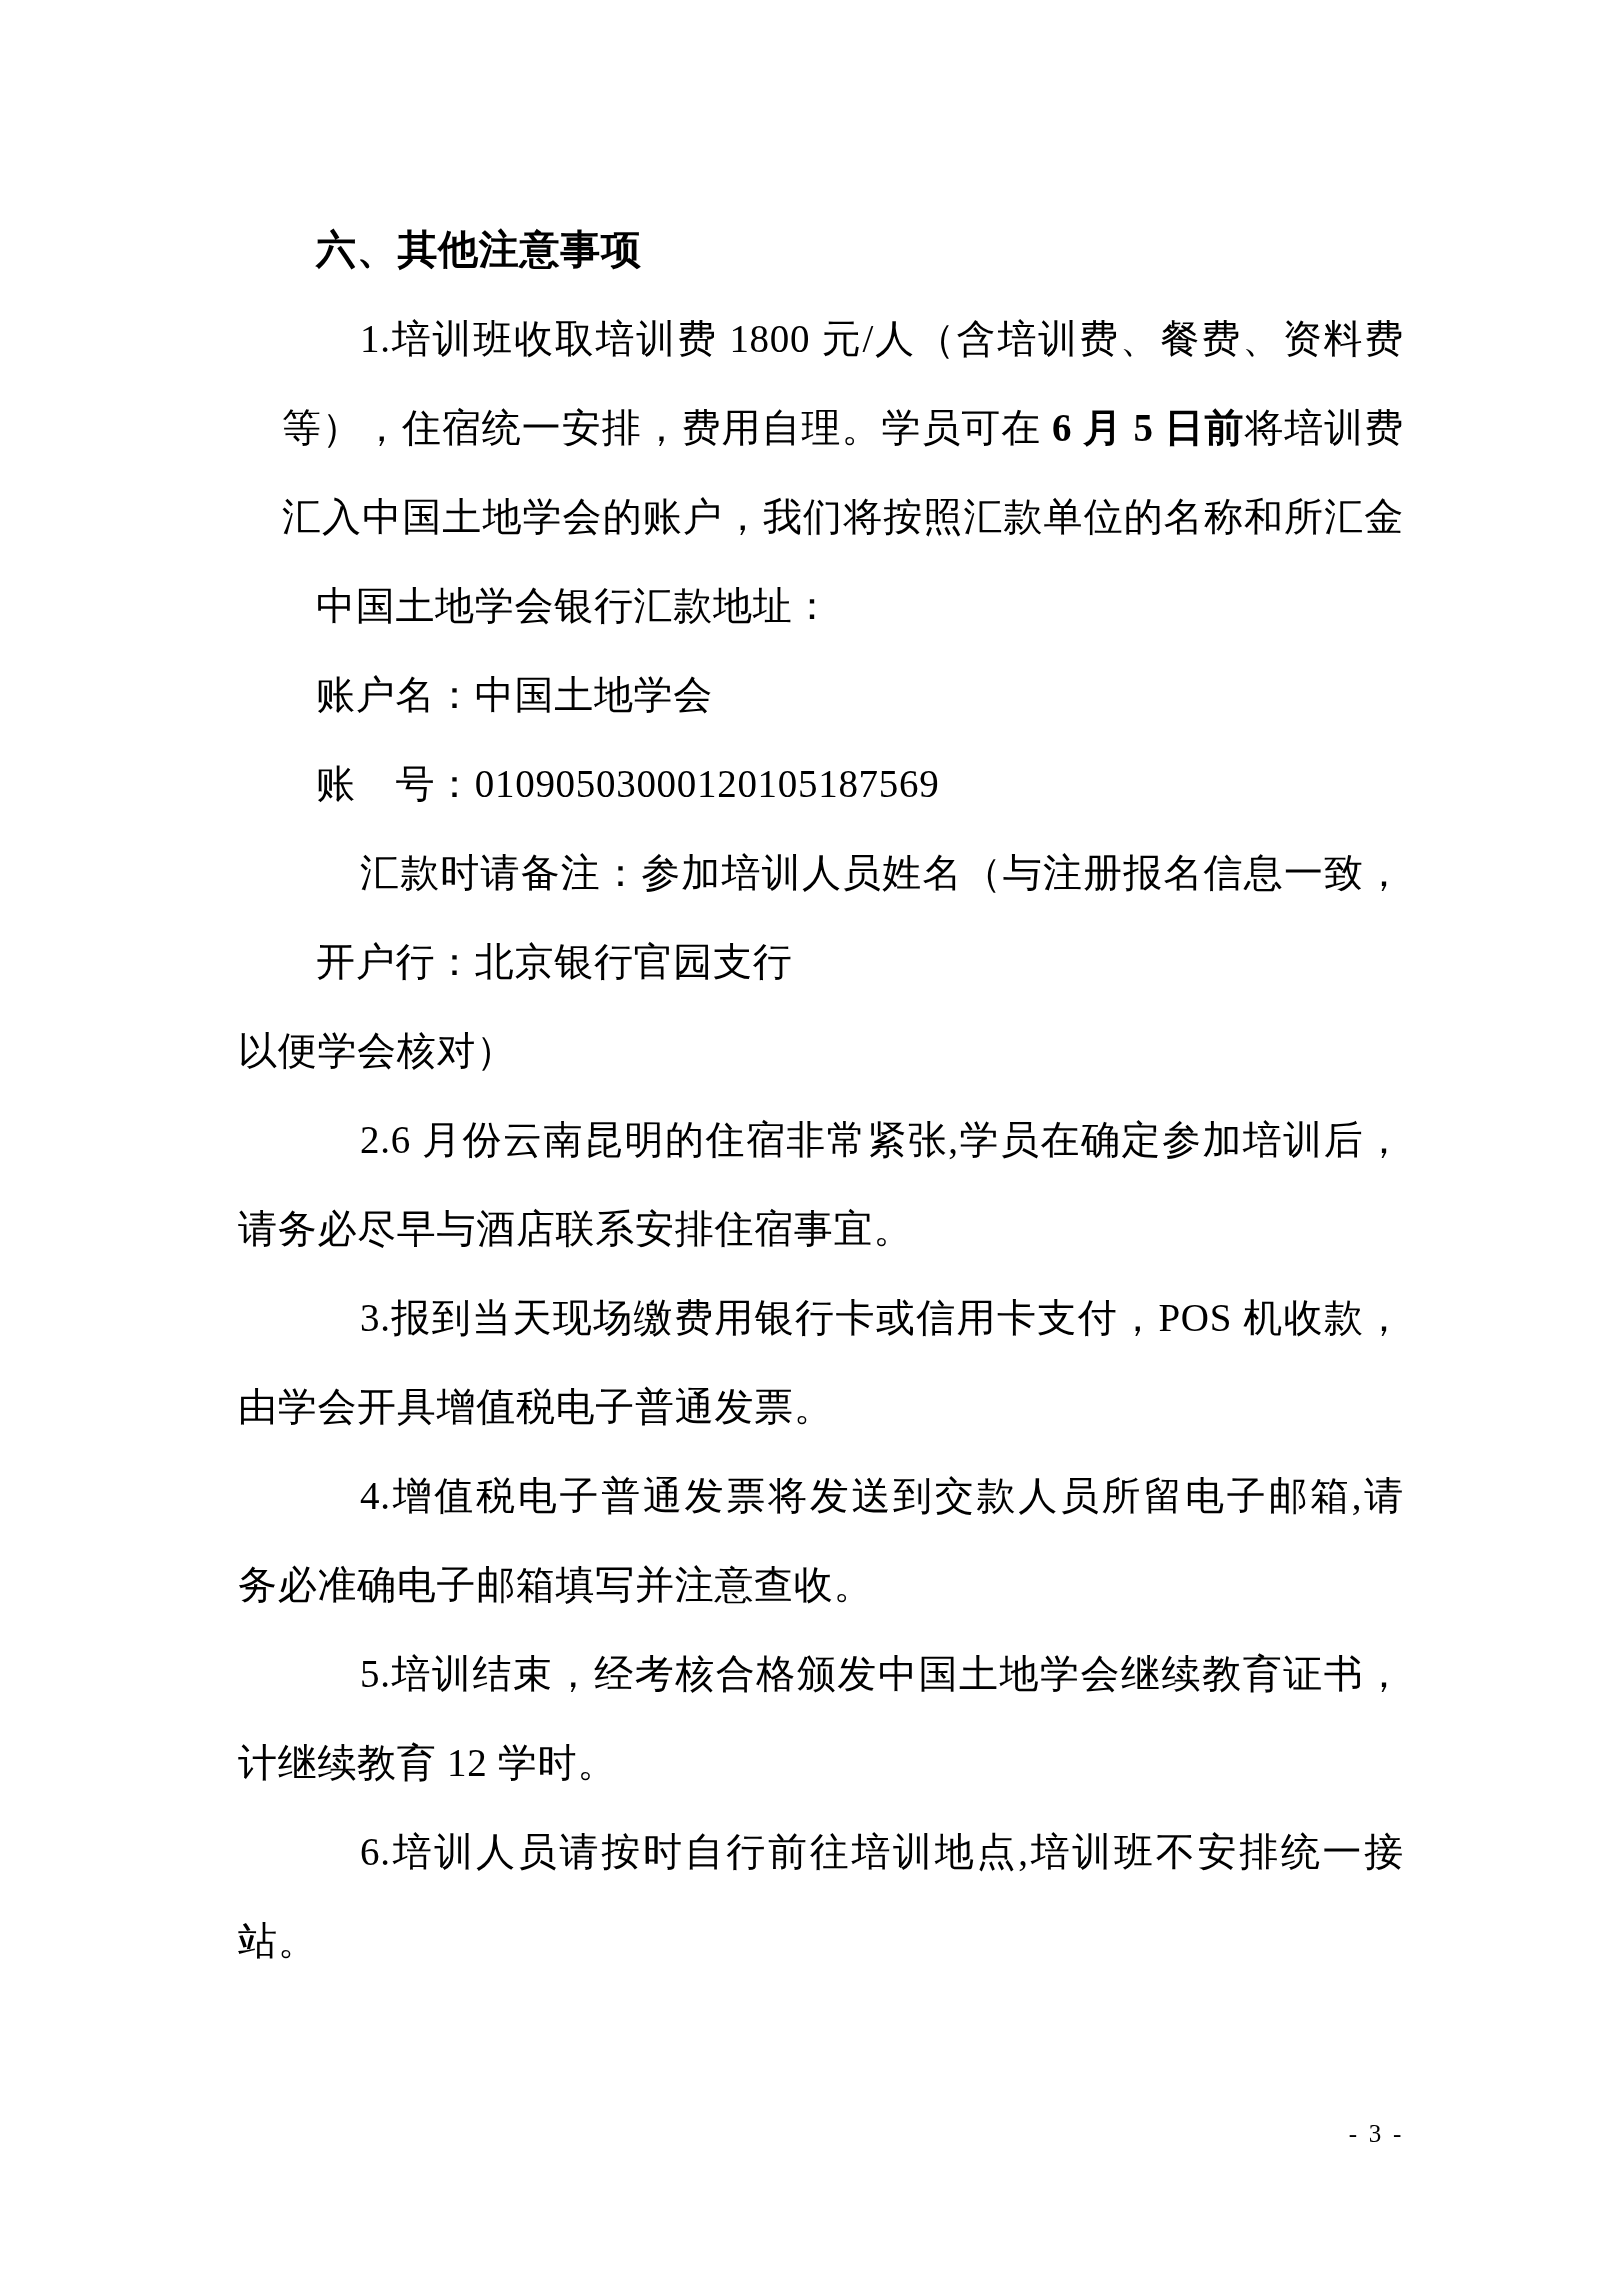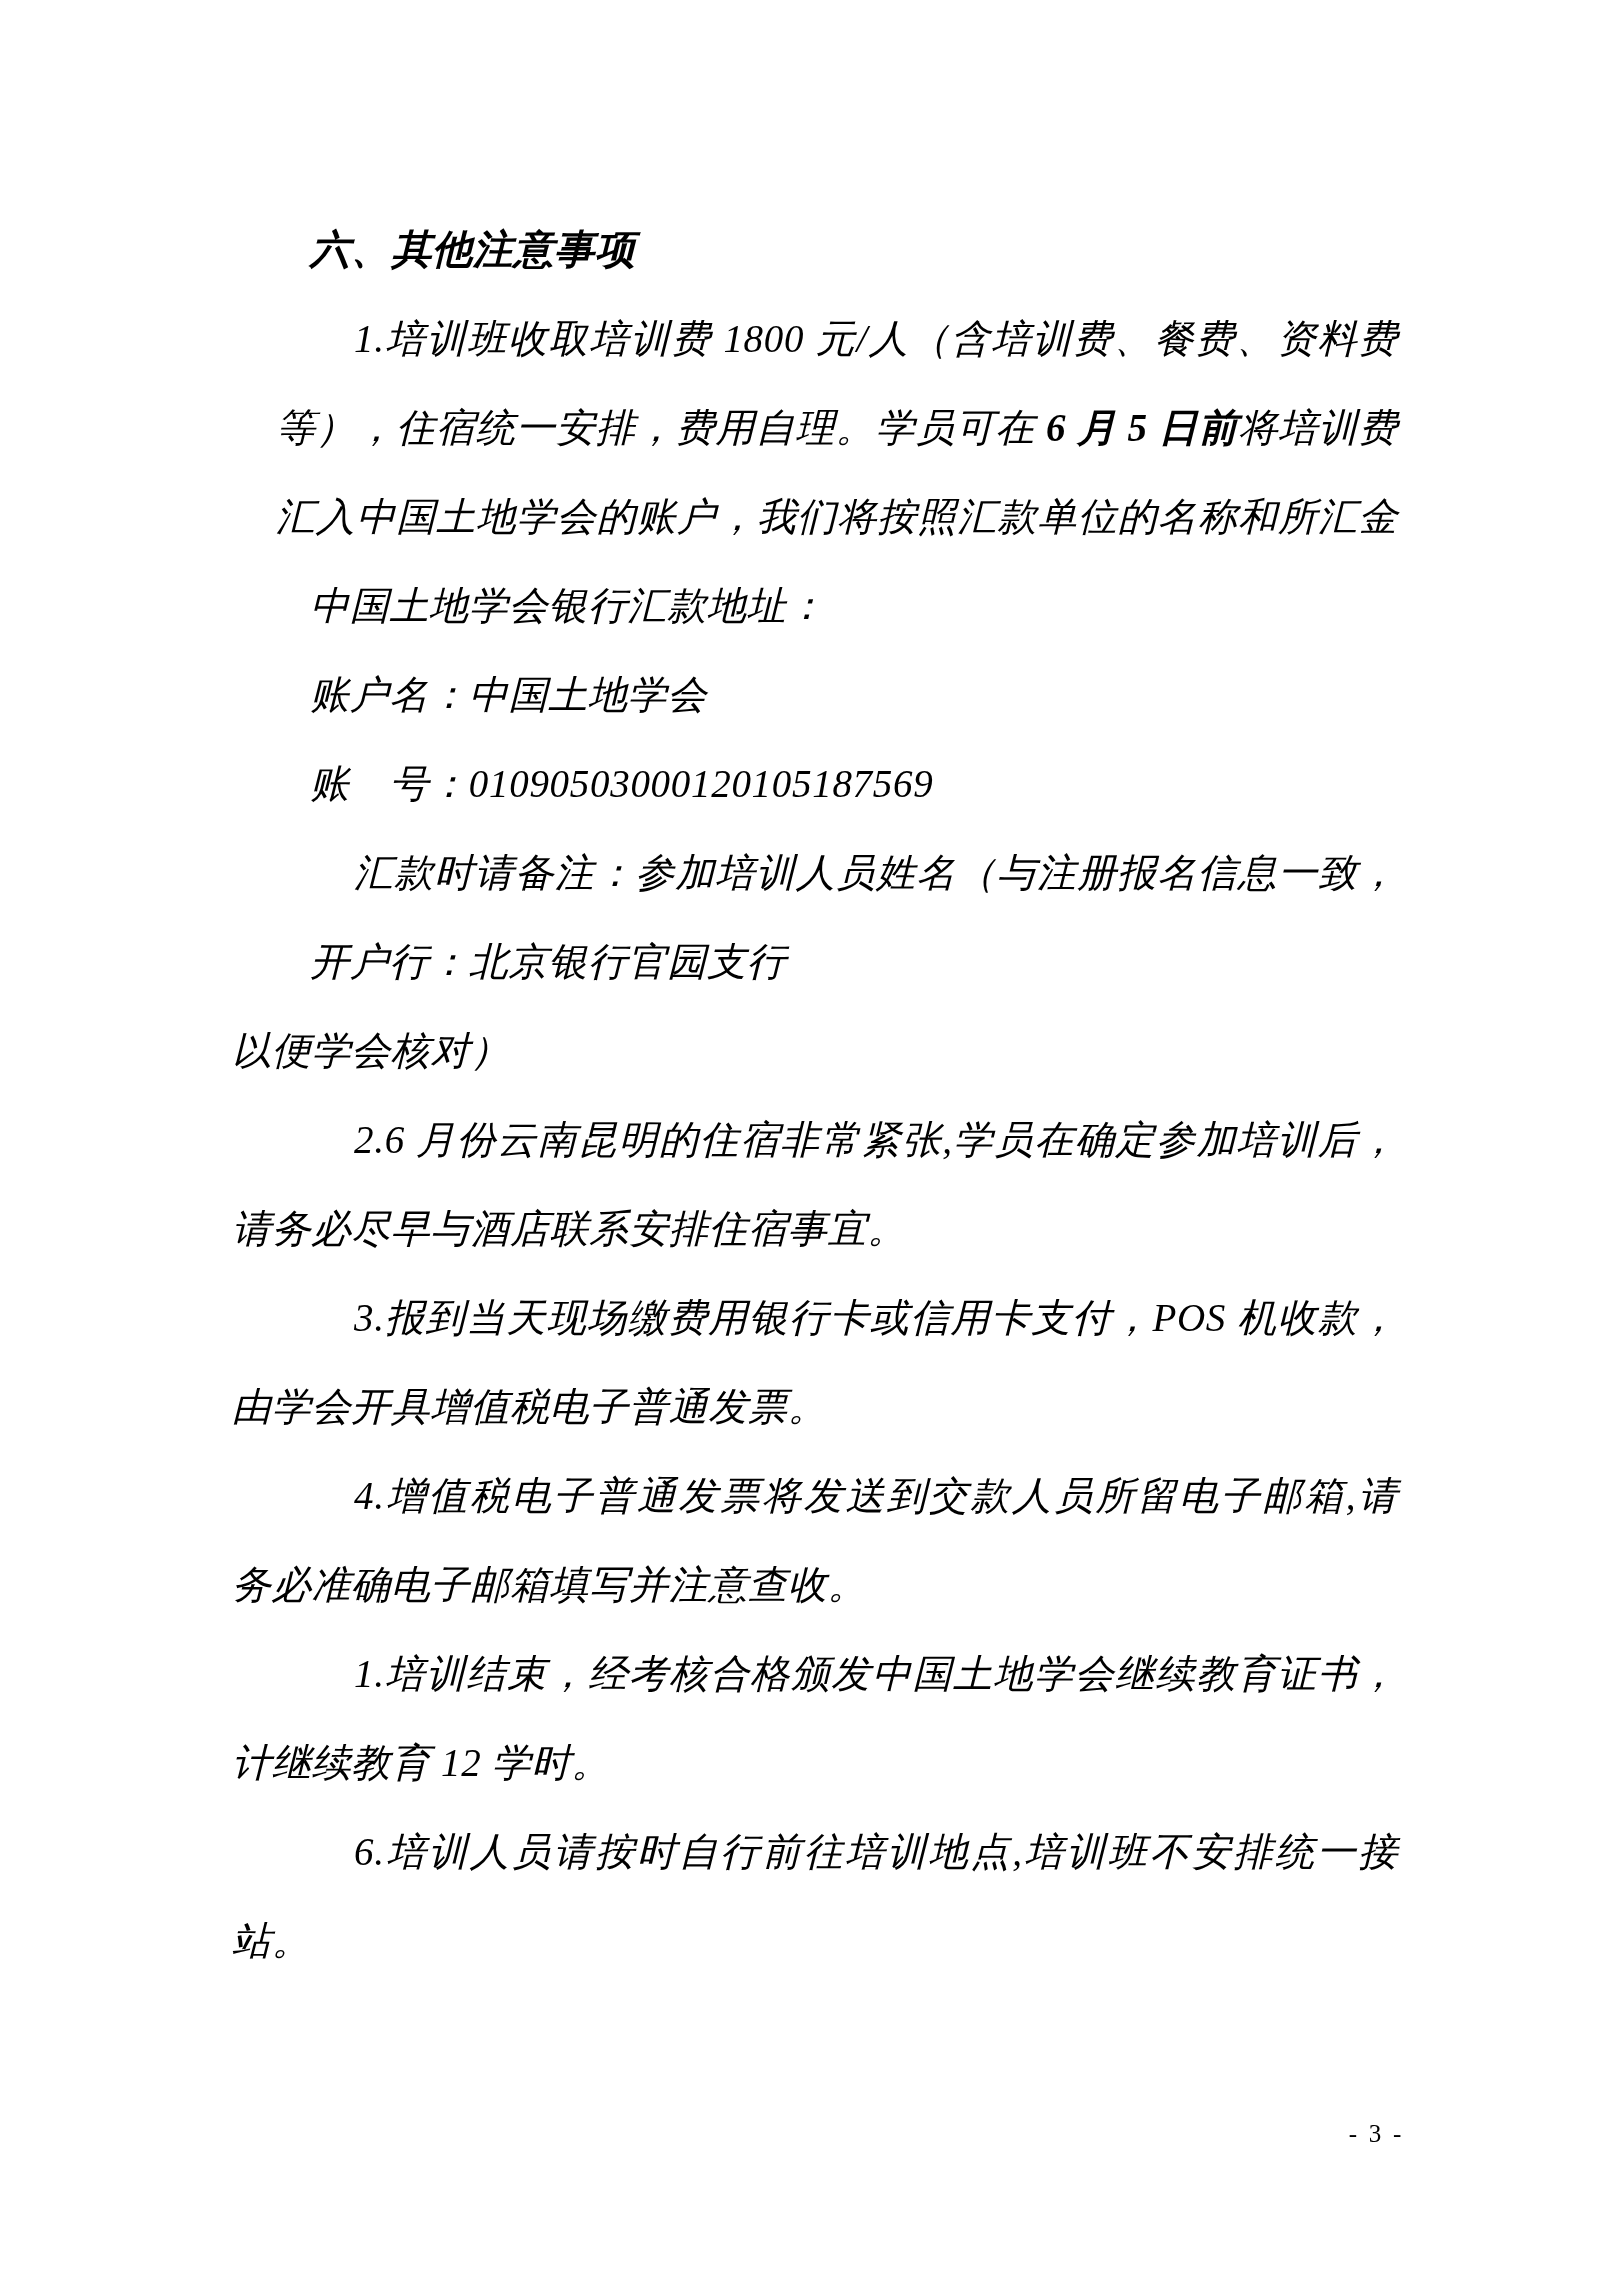--- a/index.html
+++ b/index.html
@@ -8,24 +8,23 @@
     width: 1623px;
     height: 2295px;
     background: #ffffff;
     margin: 0 auto;
     font-family: "Liberation Serif", "DejaVu Serif", serif;
     color: #000000;
     overflow: hidden;
   }
   .content {
     position: absolute;
-    left: 232px;
+    left: 238px;
     top: 205px;
     width: 1166px;
-    font-style: italic;
   }
   .line {
     height: 89px;
     line-height: 89px;
     font-size: 39px;
     letter-spacing: 0.7px;
     white-space: normal;
   }
   .line.indent { text-indent: 78px; }
   .line.flush {
@@ -63,21 +62,21 @@
         <div class="line indent"><span>账　号：01090503000120105187569</span></div>
         <div class="line indent flush"><span>汇款时请备注：参加培训人员姓名（与注册报名信息一致，</span></div>
         <div class="line indent"><span>开户行：北京银行官园支行</span></div>
         <div class="line"><span>以便学会核对）</span></div>
         <div class="line indent flush"><span>2.6 月份云南昆明的住宿非常紧张,学员在确定参加培训后，</span></div>
         <div class="line"><span>请务必尽早与酒店联系安排住宿事宜。</span></div>
         <div class="line indent flush"><span>3.报到当天现场缴费用银行卡或信用卡支付，POS 机收款，</span></div>
         <div class="line"><span>由学会开具增值税电子普通发票。</span></div>
         <div class="line indent flush"><span>4.增值税电子普通发票将发送到交款人员所留电子邮箱,请</span></div>
         <div class="line"><span>务必准确电子邮箱填写并注意查收。</span></div>
-        <div class="line indent flush"><span>1.培训结束，经考核合格颁发中国土地学会继续教育证书，</span></div>
+        <div class="line indent flush"><span>5.培训结束，经考核合格颁发中国土地学会继续教育证书，</span></div>
         <div class="line"><span>计继续教育 12 学时。</span></div>
         <div class="line indent flush"><span>6.培训人员请按时自行前往培训地点,培训班不安排统一接</span></div>
         <div class="line"><span>站。</span></div>
       </div>
   </div>
   <div class="footer">- 3 -</div>
 </div>
 
 
 </body></html>

